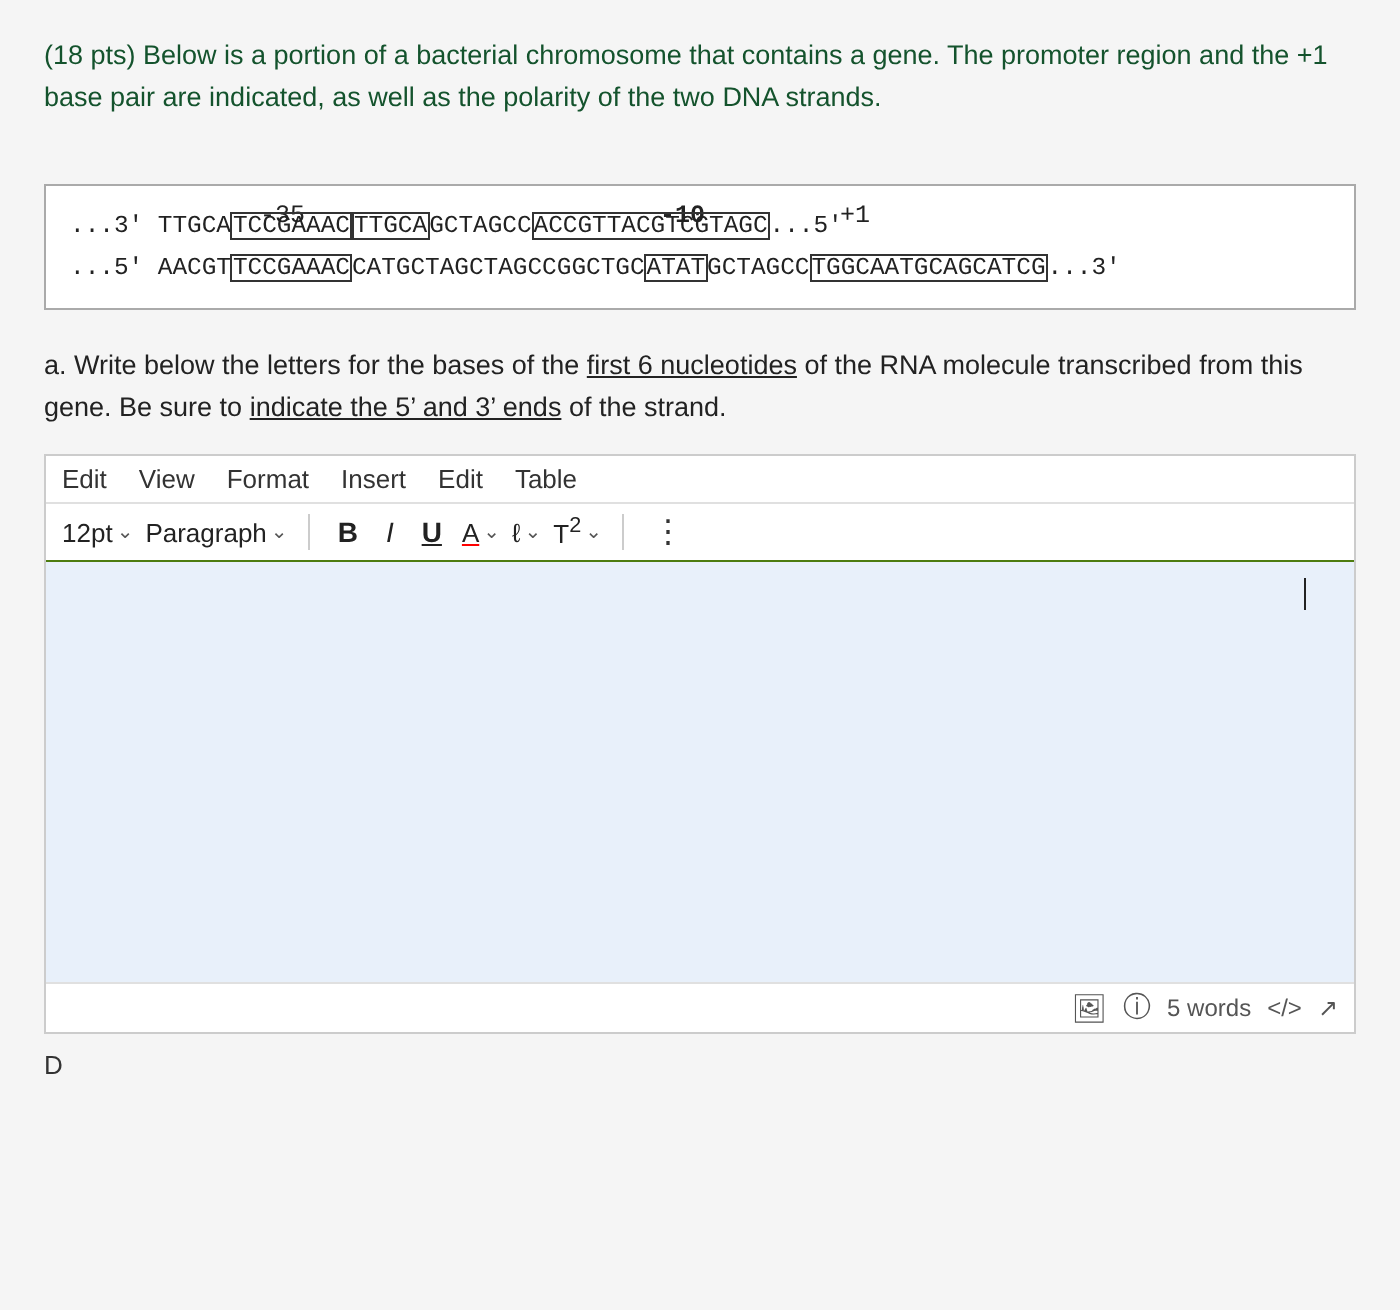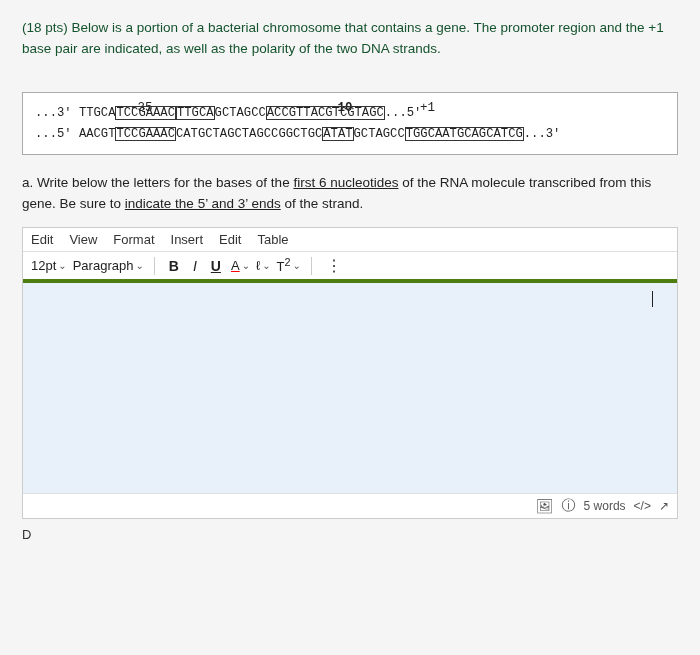--- a/index.html
+++ b/index.html
@@ -78,21 +78,21 @@
       gap: 16px;
     }
     .menu-item {
       cursor: pointer;
       font-size: 13px;
     }
     .toolbar {
       display: flex;
       align-items: center;
       padding: 4px 8px;
-      border-bottom: 4px solid #4d7c0f;
+      border-bottom: 1px solid #4d7c0f;
       gap: 6px;
       font-size: 13px;
     }
     .toolbar-divider {
       width: 1px;
       height: 18px;
       background: #ccc;
       margin: 0 4px;
     }
     .toolbar-btn {

